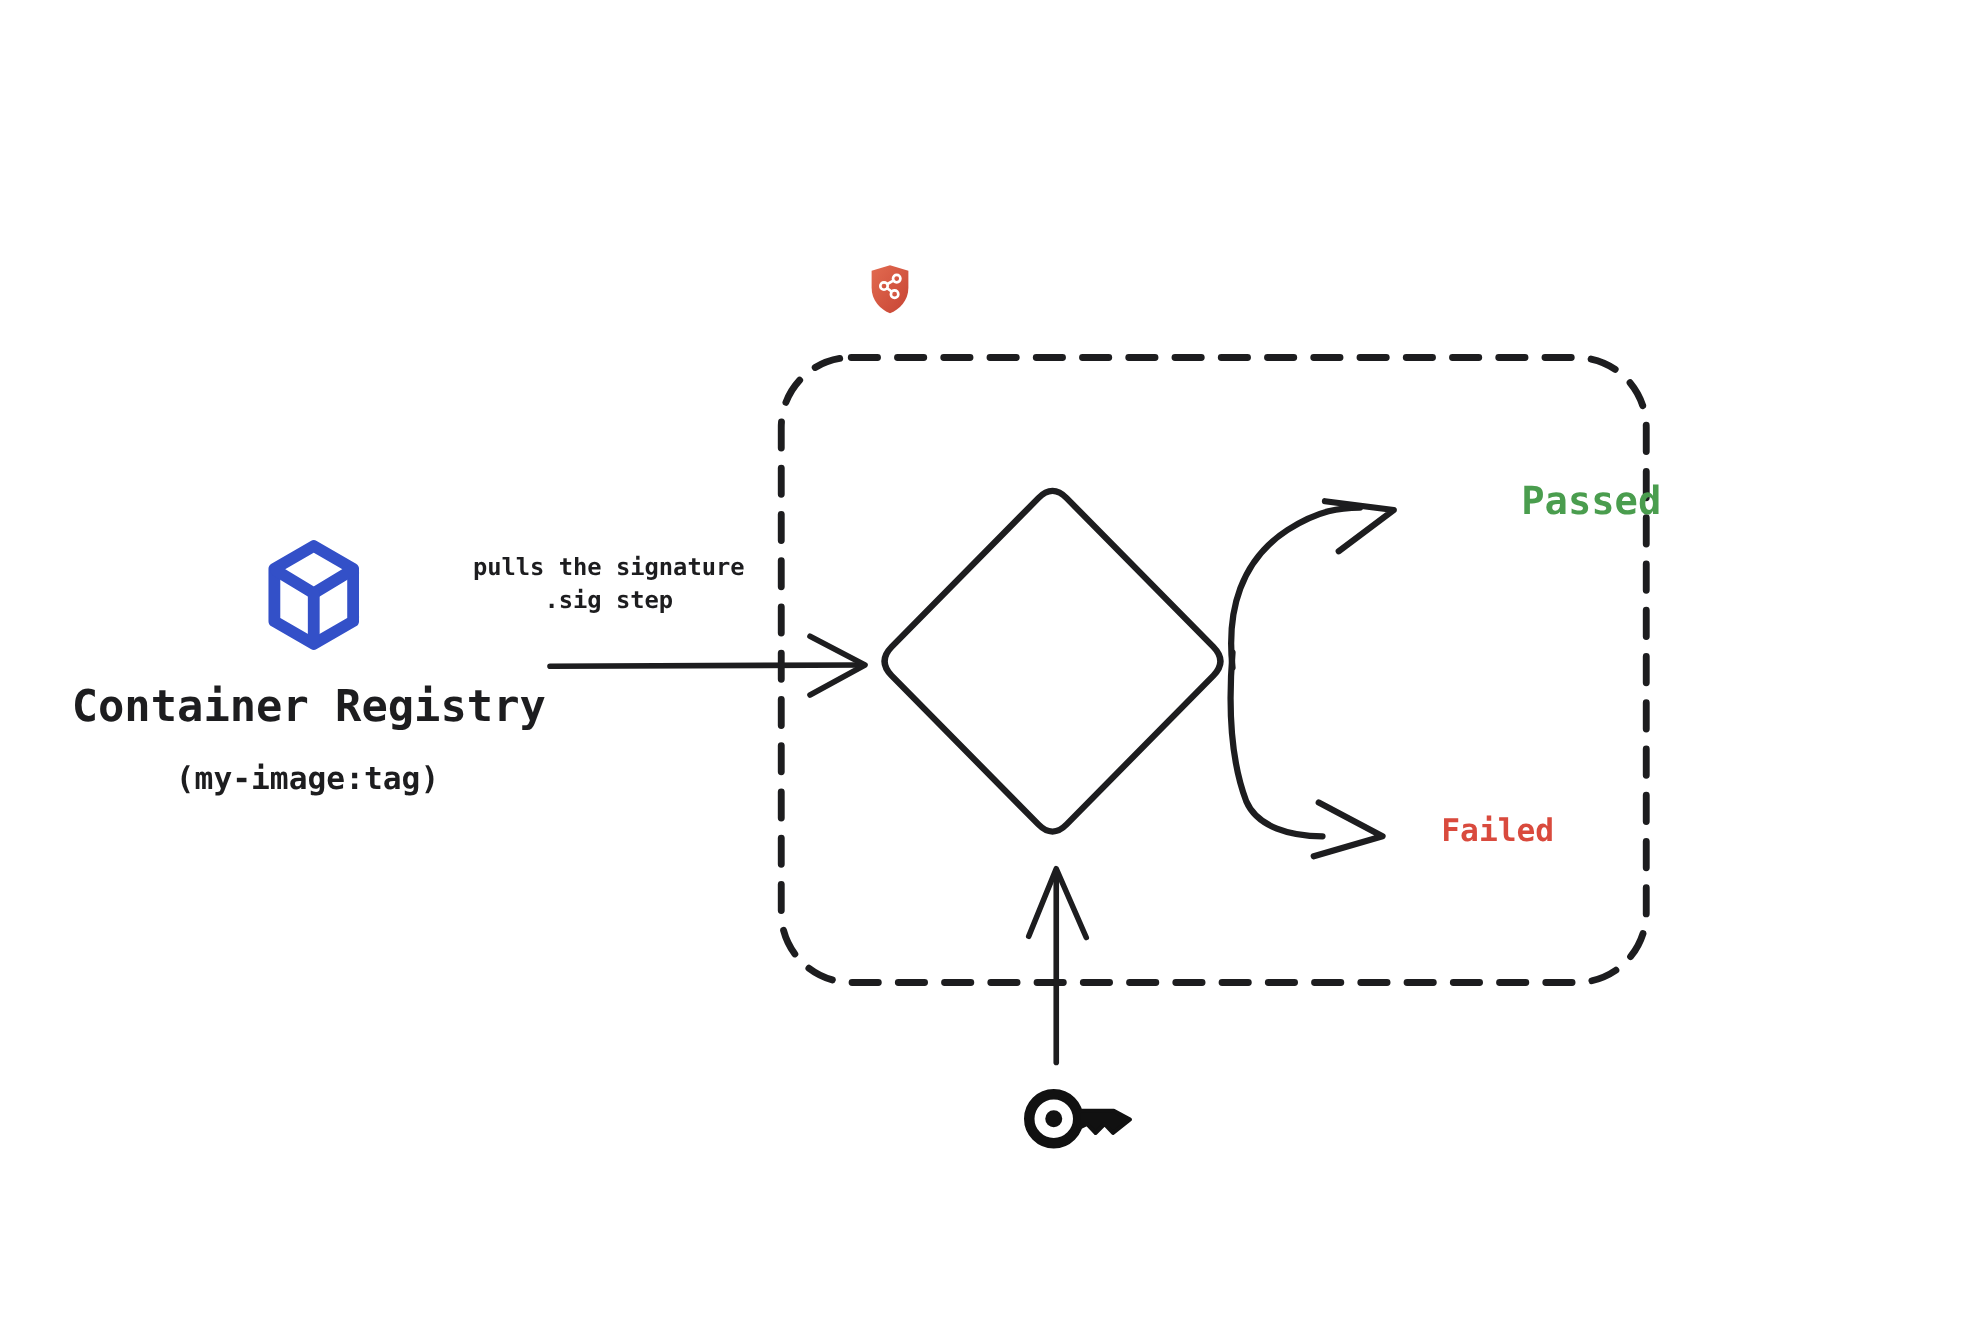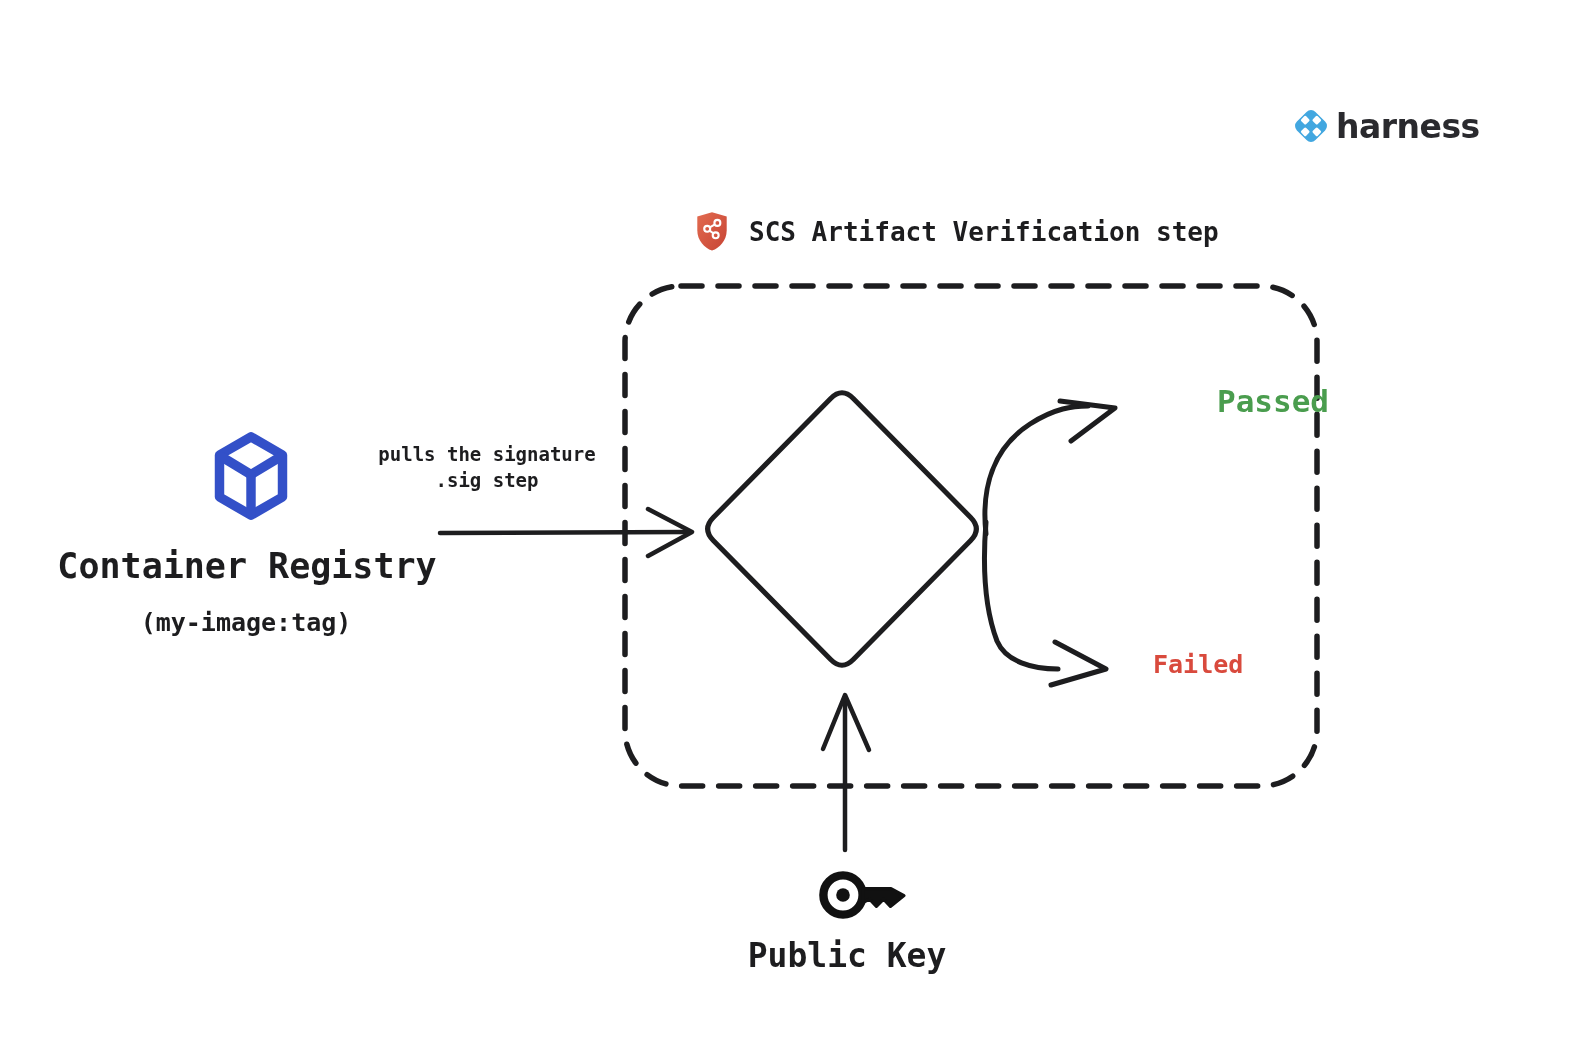--- a/index.html
+++ b/index.html
@@ -78,51 +78,38 @@
       <path stroke-width="5" d="M986,534 C981,488 993,448 1030,424 C1055,408 1073,406 1088,406"></path>
       <polyline points="1060,401 1115,408 1071,441" stroke-width="5"></polyline>
     </g>
 
     <g>
       <path stroke-width="5" d="M986,522 C982,572 986,612 997,641 C1006,662 1033,669 1058,669"></path>
       <polyline points="1055,642 1106,669 1051,685" stroke-width="5"></polyline>
     </g>
   </svg>
 
-  <div class="brand">
-    <svg class="icon" width="42" height="42" viewBox="0 0 40 40">
-      <rect x="7.5" y="7.5" width="25" height="25" rx="6" fill="#42a7e0" transform="rotate(45 20 20)"></rect>
-      <g fill="#ffffff">
-        <rect x="11.2" y="11.2" width="6.6" height="6.6" rx="1.4" transform="rotate(45 14.5 14.5)"></rect>
-        <rect x="22.2" y="11.2" width="6.6" height="6.6" rx="1.4" transform="rotate(45 25.5 14.5)"></rect>
-        <rect x="11.2" y="22.2" width="6.6" height="6.6" rx="1.4" transform="rotate(45 14.5 25.5)"></rect>
-        <rect x="22.2" y="22.2" width="6.6" height="6.6" rx="1.4" transform="rotate(45 25.5 25.5)"></rect>
-      </g>
-    </svg>
-    <span class="brand-name">harness</span>
-  </div>
 
   <div class="step-title">
     <svg class="icon" width="34" height="41" viewBox="0 0 24 29">
       <defs>
         <linearGradient id="shieldGrad" x1="0" y1="0" x2="1" y2="1">
           <stop offset="0" stop-color="#e26b50"></stop>
           <stop offset="1" stop-color="#c74434"></stop>
         </linearGradient>
       </defs>
       <path d="M12 0.8 L22.4 3.9 V13.6 C22.4 20.9 17.3 26.1 12 28 C6.7 26.1 1.6 20.9 1.6 13.6 V3.9 Z" fill="url(#shieldGrad)"></path>
       <g stroke="#ffffff" stroke-width="1.5" fill="none">
         <line x1="8.6" y1="12.6" x2="15.6" y2="8.6"></line>
         <line x1="8.6" y1="12.6" x2="14.4" y2="16.8"></line>
         <circle cx="8.6" cy="12.6" r="2.1" fill="url(#shieldGrad)"></circle>
         <circle cx="15.8" cy="8.4" r="2.1" fill="url(#shieldGrad)"></circle>
         <circle cx="14.6" cy="17.2" r="2.1" fill="url(#shieldGrad)"></circle>
       </g>
     </svg>
-    <span class="step-title-text">SCS Artifact Verification step</span>
   </div>
 
   <svg class="abs icon" style="left:209px;top:430px" width="84" height="92" viewBox="0 0 24 26" fill="none" stroke="#3350c8" stroke-width="2.7" stroke-linecap="round" stroke-linejoin="round">
     <path d="M12 1.8 L21 7 V19 L12 24.2 L3 19 V7 Z"></path>
     <polyline points="3.4,7.4 12,12.6 20.6,7.4"></polyline>
     <line x1="12" y1="12.6" x2="12" y2="23.6"></line>
   </svg>
   <div class="abs centered registry-label">Container Registry</div>
   <div class="abs centered registry-sublabel">(my-image:tag)</div>
 
@@ -133,15 +120,14 @@
 
 
   <div class="abs passed-label">Passed</div>
   <div class="abs failed-label">Failed</div>
 
   <svg class="abs icon" style="left:816px;top:868px" width="94" height="54" viewBox="0 0 47 27" fill="none" stroke="#111111" stroke-linecap="round" stroke-linejoin="round">
     <circle cx="13.5" cy="13.5" r="9.8" stroke-width="4.2"></circle>
     <circle cx="13.5" cy="13.5" r="3.4" fill="#111111" stroke="none"></circle>
     <path d="M23.5 10.3 H37.5 L44 13.8 L37.2 19.2 L33.8 15.6 L30.2 19.2 L26.8 15.6 L23.5 17.2 Z" fill="#111111" stroke-width="1.6"></path>
   </svg>
-  <div class="abs centered pubkey-label">Public Key</div>
 
 </div>
 
 </body></html>

